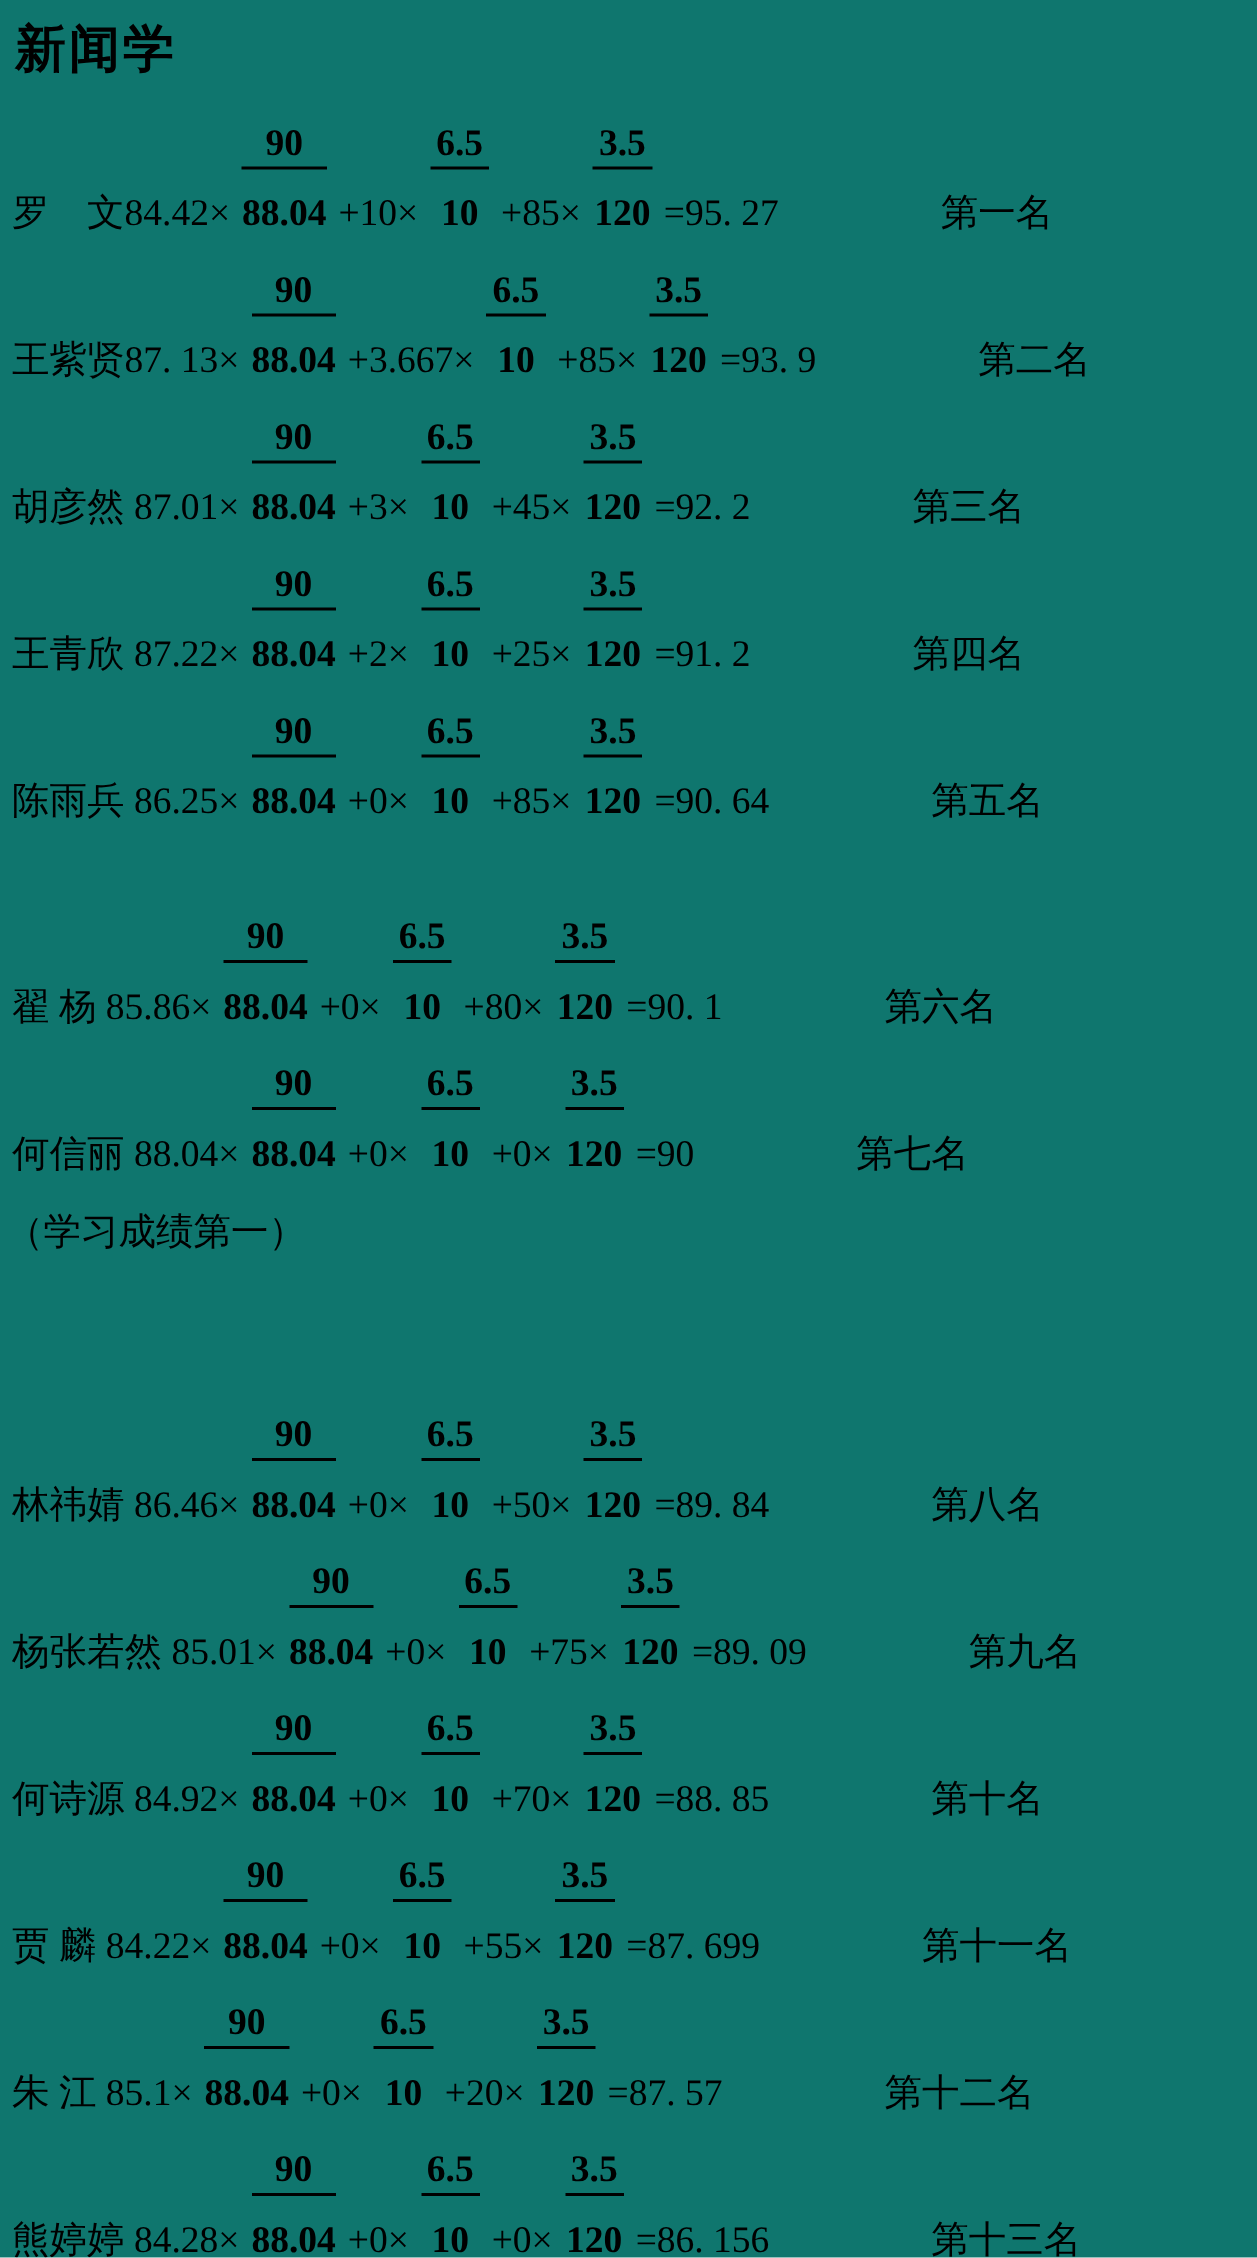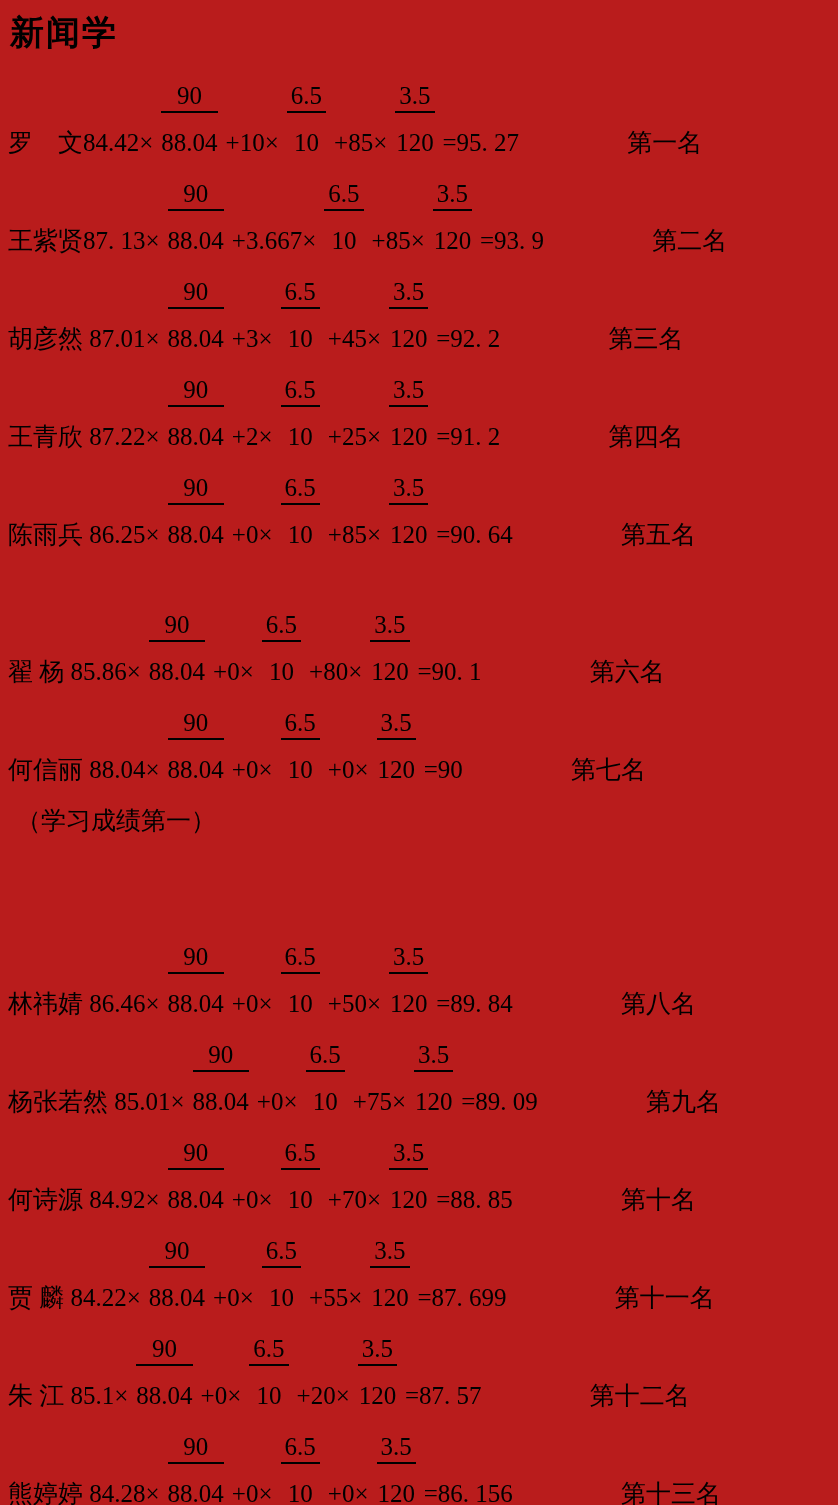--- a/index.html
+++ b/index.html
@@ -1,20 +1,20 @@
 <!DOCTYPE html>
 <html><head>
 <meta charset="utf-8">
 <style>
   html, body { margin: 0; padding: 0; background: #ffffff; }
   .page {
     position: relative;
     width: 838px;
     height: 1505px;
-    background: #b91c1c;
+    background: #0f766e;
     color: #000000;
     font-family: "Liberation Serif", "DejaVu Serif", serif;
     overflow: hidden;
   }
   .title {
     position: absolute;
     left: 10px;
     top: 10px;
     font-family: "DejaVu Sans", "Liberation Sans", sans-serif;
     font-weight: bold;
@@ -26,30 +26,30 @@
     position: absolute;
     left: 8px;
     font-size: 25px;
     white-space: pre;
     line-height: 1.25;
   }
   .frac {
     display: inline-block;
     text-align: center;
     vertical-align: baseline;
-    font-weight: normal;
+    font-weight: bold;
     margin: 0 8px;
     line-height: 1.12;
   }
   .frac .num { display: block; border-bottom: 2.5px solid #000; padding: 0 4px 1px 4px; }
   .frac .den { display: block; padding-top: 16px; }
   .rank { margin-left: 108px; }
   .note {
     position: absolute;
-    left: 16px;
+    left: 4px;
     top: 804px;
     font-size: 25px;
     white-space: pre;
   }
 </style>
 </head>
 <body>
 
 <div class="page">
 

